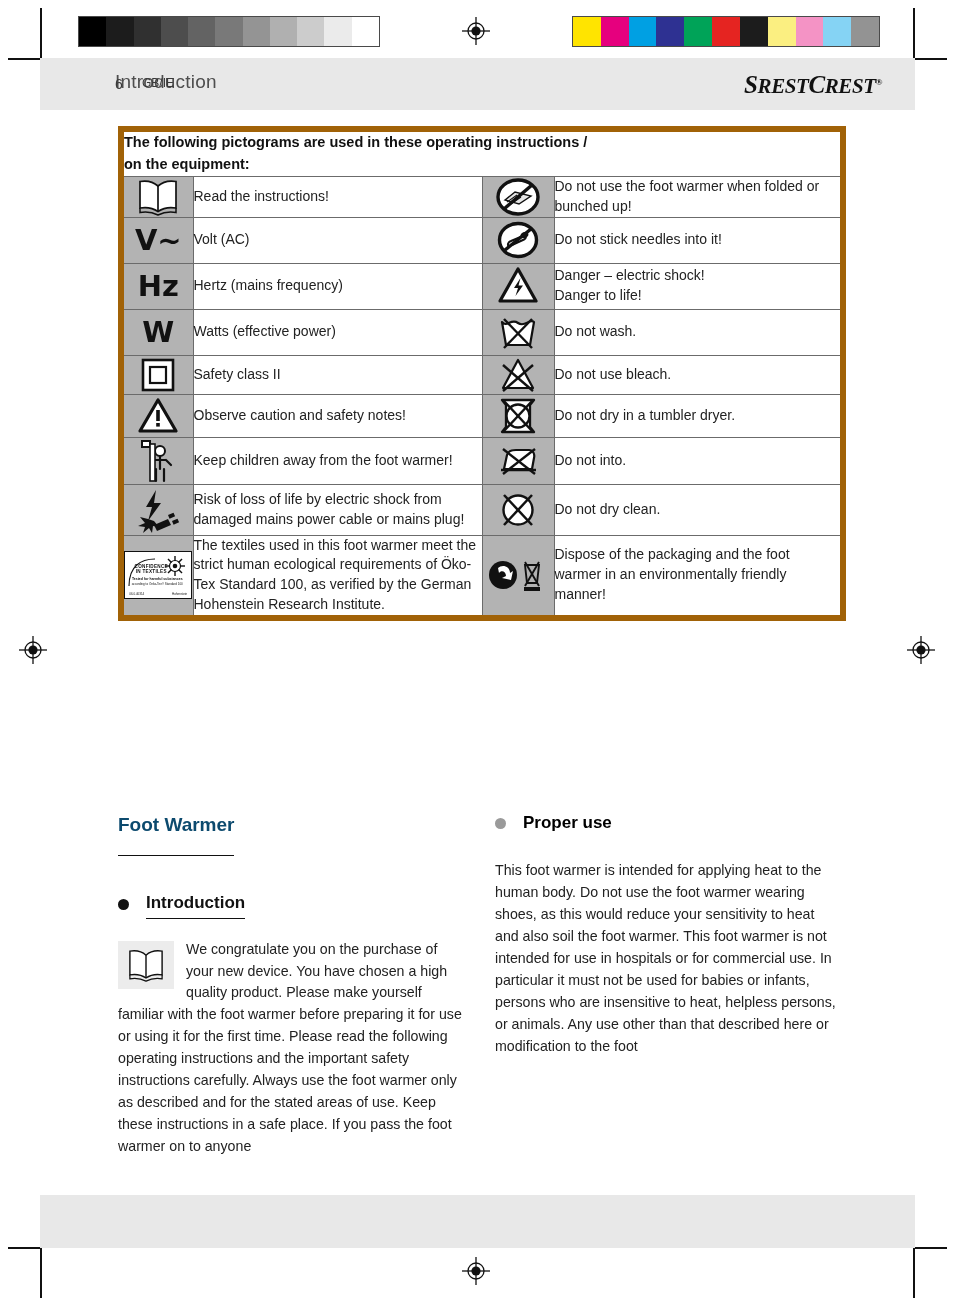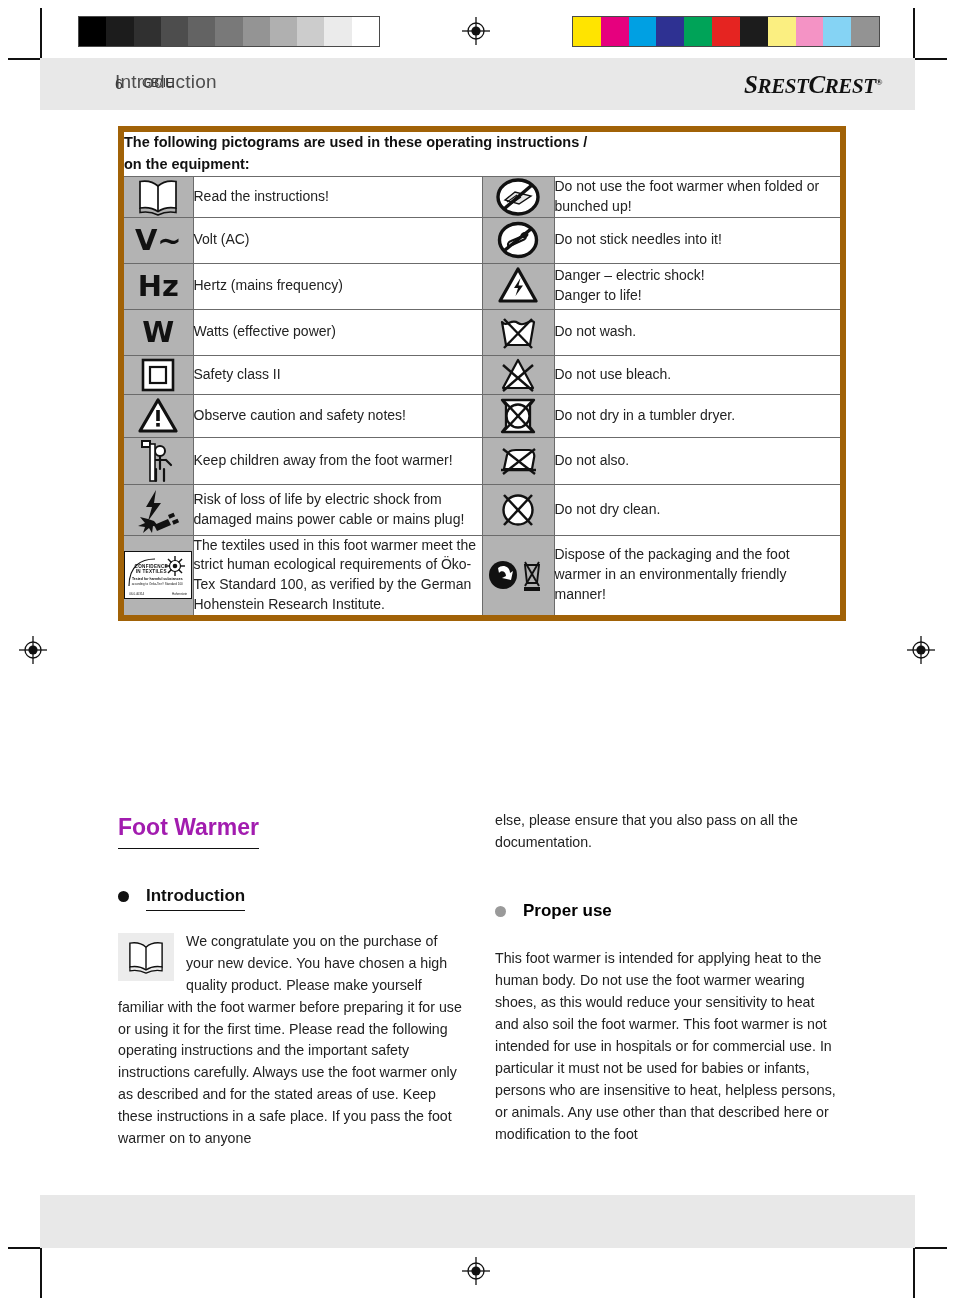--- a/index.html
+++ b/index.html
@@ -86,23 +86,23 @@
 
   .gi{display:block;margin:0 auto;}
 
   
   .colwrap{position:absolute;left:78px;top:752px;width:722px;}
   .col{width:345px;font-size:14.2px;line-height:1.545;color:#222;}
   .col.left{position:absolute;left:0;top:0;}
   .col.right{position:absolute;left:377px;top:0;}
 
   h1.prod{
-    font-size:23px;font-weight:bold;margin:0 0 34px 0;
-    display:inline-block;border-bottom:1.5px solid #111;padding-bottom:2px;
-    color:#a21caf;
+    font-size:19px;font-weight:bold;margin:0 0 34px 0;
+    display:inline-block;border-bottom:1.5px solid #111;padding-bottom:16px;
+    color:#0c4a6e;
   }
   .sec-head{
     display:flex;align-items:center;margin:0 0 20px 0;
   }
   .sec-head .dot{
     width:11px;height:11px;border-radius:50%;background:#111;
     display:inline-block;margin-right:17px;flex:0 0 auto;
   }
   .sec-head .label{
     font-size:17px;font-weight:bold;color:#111;
@@ -325,21 +325,21 @@
         </td>
         <td class="txt-cell">Keep children away from the foot warmer!</td>
         <td class="icon-cell">
           <svg class="gi" width="44" height="34" viewBox="0 0 44 34">
             <path d="M8 25 L11 11 C12 7 16 6 20 6 L33 6 C37 6 39 10 38 14 L36 25 Z" fill="#fff" stroke="#111" stroke-width="2.2" stroke-linejoin="round"></path>
             <line x1="5" y1="26" x2="40" y2="26" stroke="#111" stroke-width="2.4"></line>
             <line x1="7" y1="5" x2="39" y2="30" stroke="#111" stroke-width="2.4"></line>
             <line x1="39" y1="5" x2="7" y2="30" stroke="#111" stroke-width="2.4"></line>
           </svg>
         </td>
-        <td class="txt-cell">Do not also.</td>
+        <td class="txt-cell">Do not into.</td>
       </tr>
 
       <tr>
         <td class="icon-cell">
           <svg class="gi" width="48" height="50" viewBox="0 0 48 50">
             <path d="M22 5 L12 22 L18 22 L14 36 L27 18 L20 18 Z" fill="#111"></path>
             <path d="M14 34 L6 32 L11 38 L4 41 L11 42 L9 48 L15 43 L18 48 L19 41 L25 42 L20 36 Z" fill="#111"></path>
             <path d="M20 40 L34 34 L37 40 L23 46 Z" fill="#111"></path>
             <rect x="34" y="30" width="6" height="4" fill="#111" transform="rotate(-23 34 30)"></rect>
             <rect x="38" y="36" width="6" height="4" fill="#111" transform="rotate(-23 38 36)"></rect>
@@ -422,21 +422,20 @@
         <svg width="42" height="34" viewBox="0 0 46 38">
           <path d="M23 8 C18 3.5 11 2.5 5 3.5 L5 30 C11 29 18 30 23 33.5 C28 30 35 29 41 30 L41 3.5 C35 2.5 28 3.5 23 8 Z" fill="#fff" stroke="#111" stroke-width="1.6"></path>
           <line x1="23" y1="8" x2="23" y2="33.5" stroke="#111" stroke-width="1.6"></line>
           <path d="M5 30 L5 34.5 C11 33.5 18 34.5 23 37 C28 34.5 35 33.5 41 34.5 L41 30" fill="none" stroke="#111" stroke-width="1.4"></path>
         </svg>
       </div>
       <p class="body">We congratulate you on the purchase of your new device. You have chosen a high quality product. Please make yourself familiar with the foot warmer before preparing it for use or using it for the first time. Please read the following operating instructions and the important safety instructions carefully. Always use the foot warmer only as described and for the stated areas of use. Keep these instructions in a safe place. If you pass the foot warmer on to anyone</p>
     </div>
 
     <div class="col right">
-      <p class="body" style="margin-bottom:44px;">else, please ensure that you also pass on all the documentation.</p>
 
       <div class="sec-head muted">
         <span class="dot"></span>
         <span class="label">Proper use</span>
       </div>
 
       <p class="body tight">This foot warmer is intended for applying heat to the human body. Do not use the foot warmer wearing shoes, as this would reduce your sensitivity to heat and also soil the foot warmer. This foot warmer is not intended for use in hospitals or for commercial use. In particular it must not be used for babies or infants, persons who are insensitive to heat, helpless persons, or animals. Any use other than that described here or modification to the foot</p>
     </div>
   </div>
 

